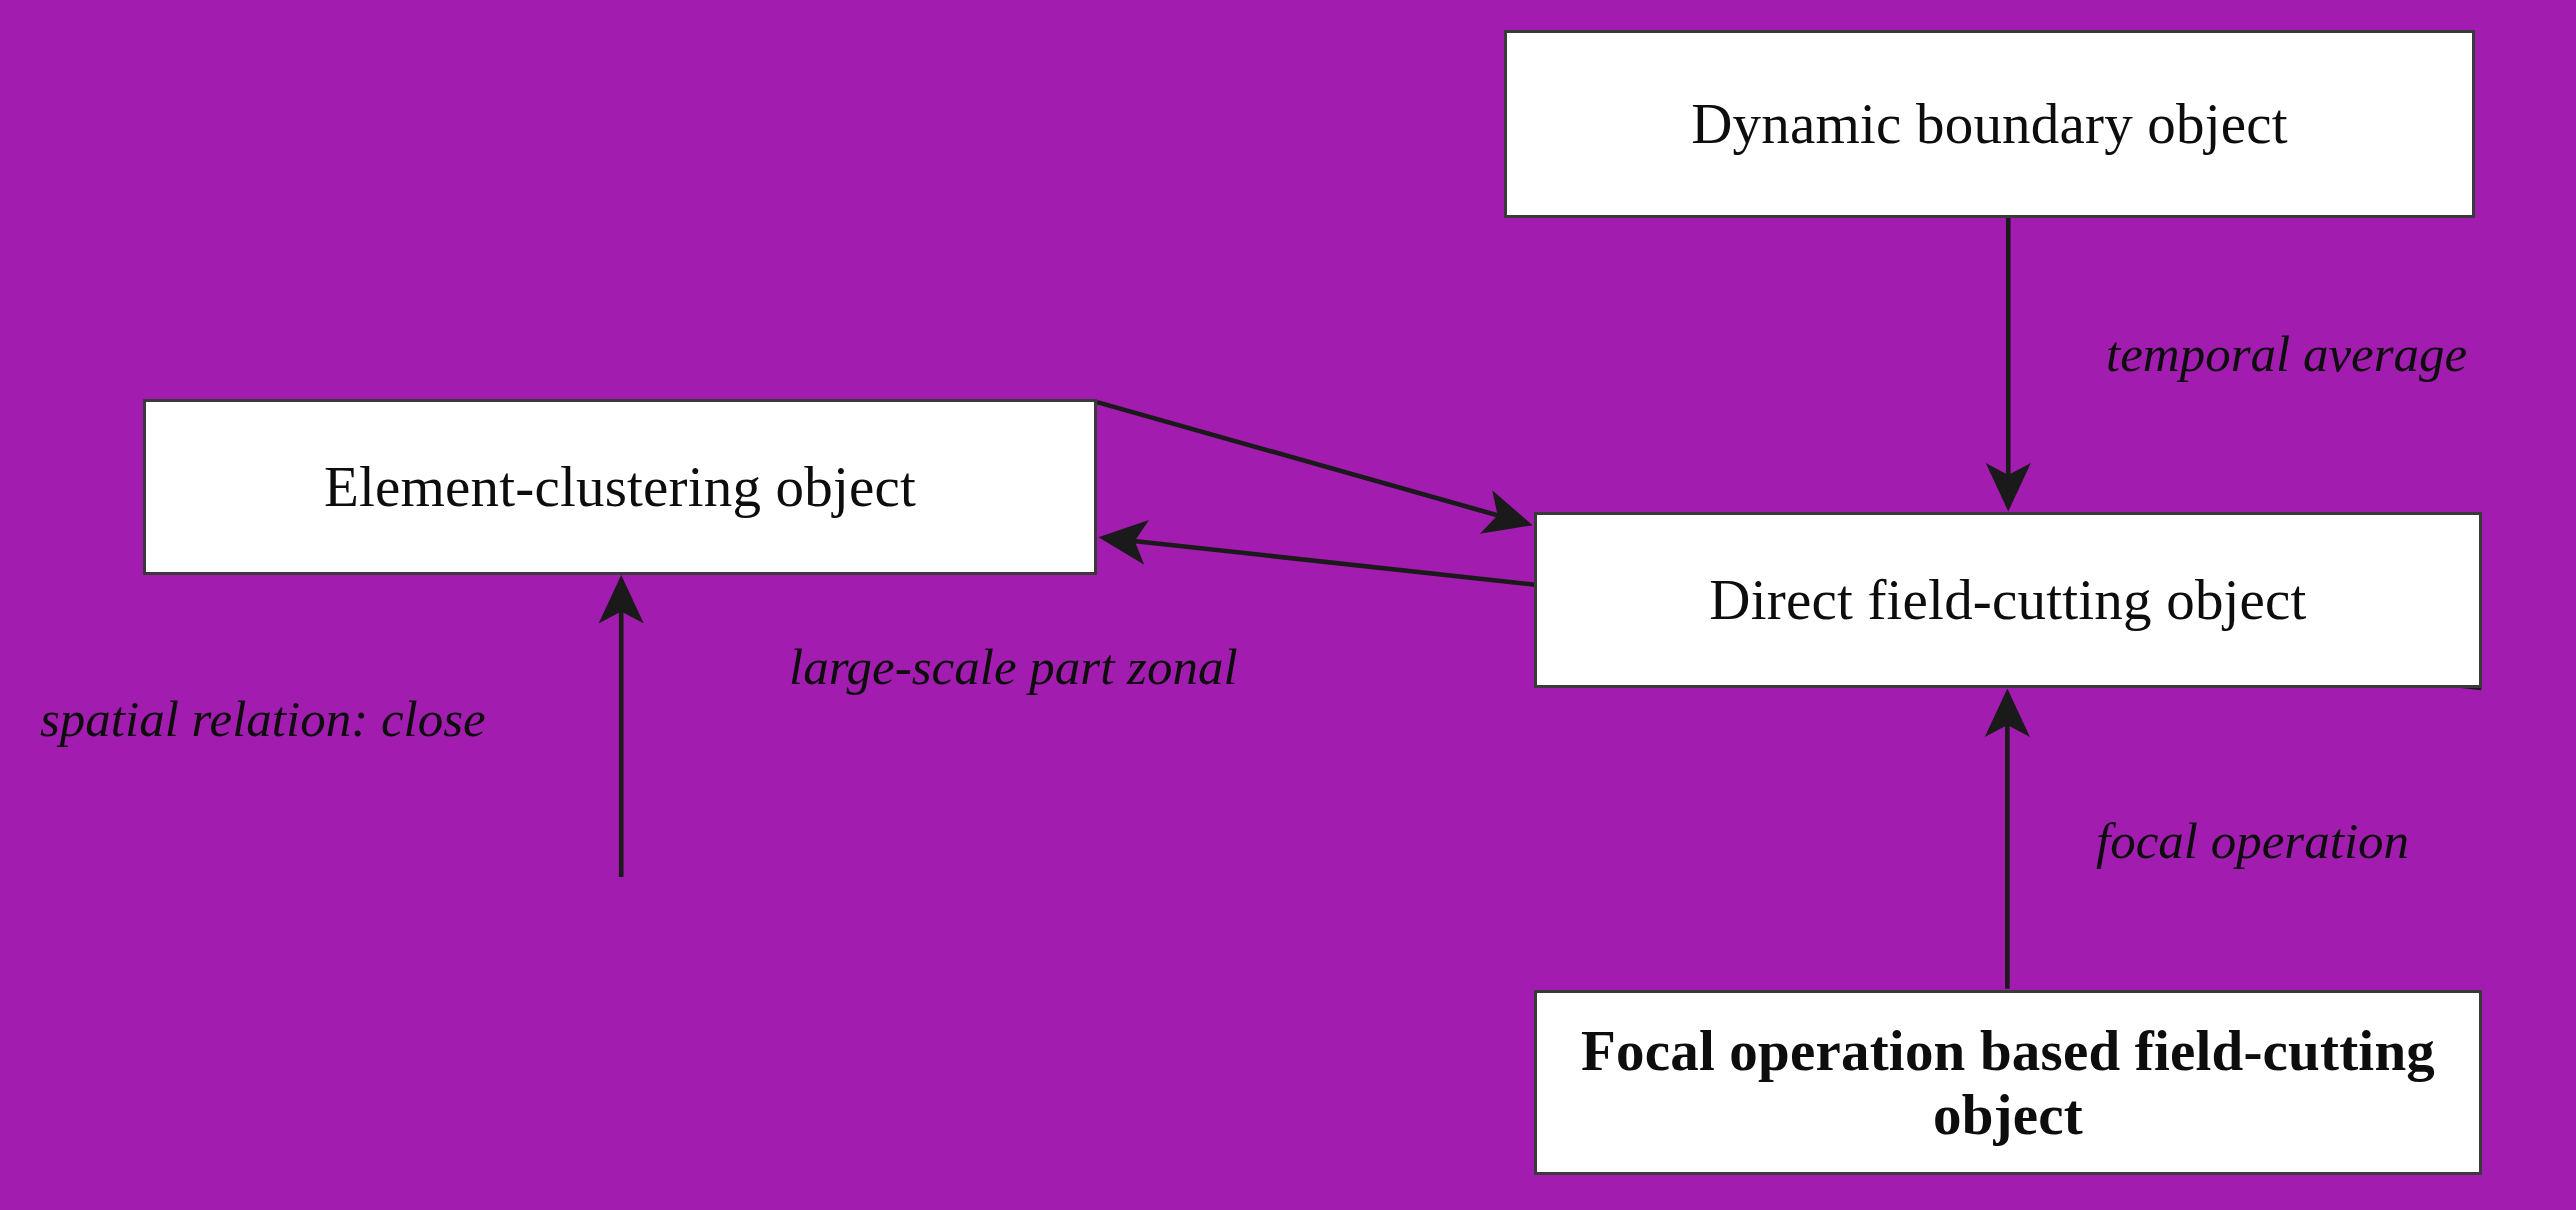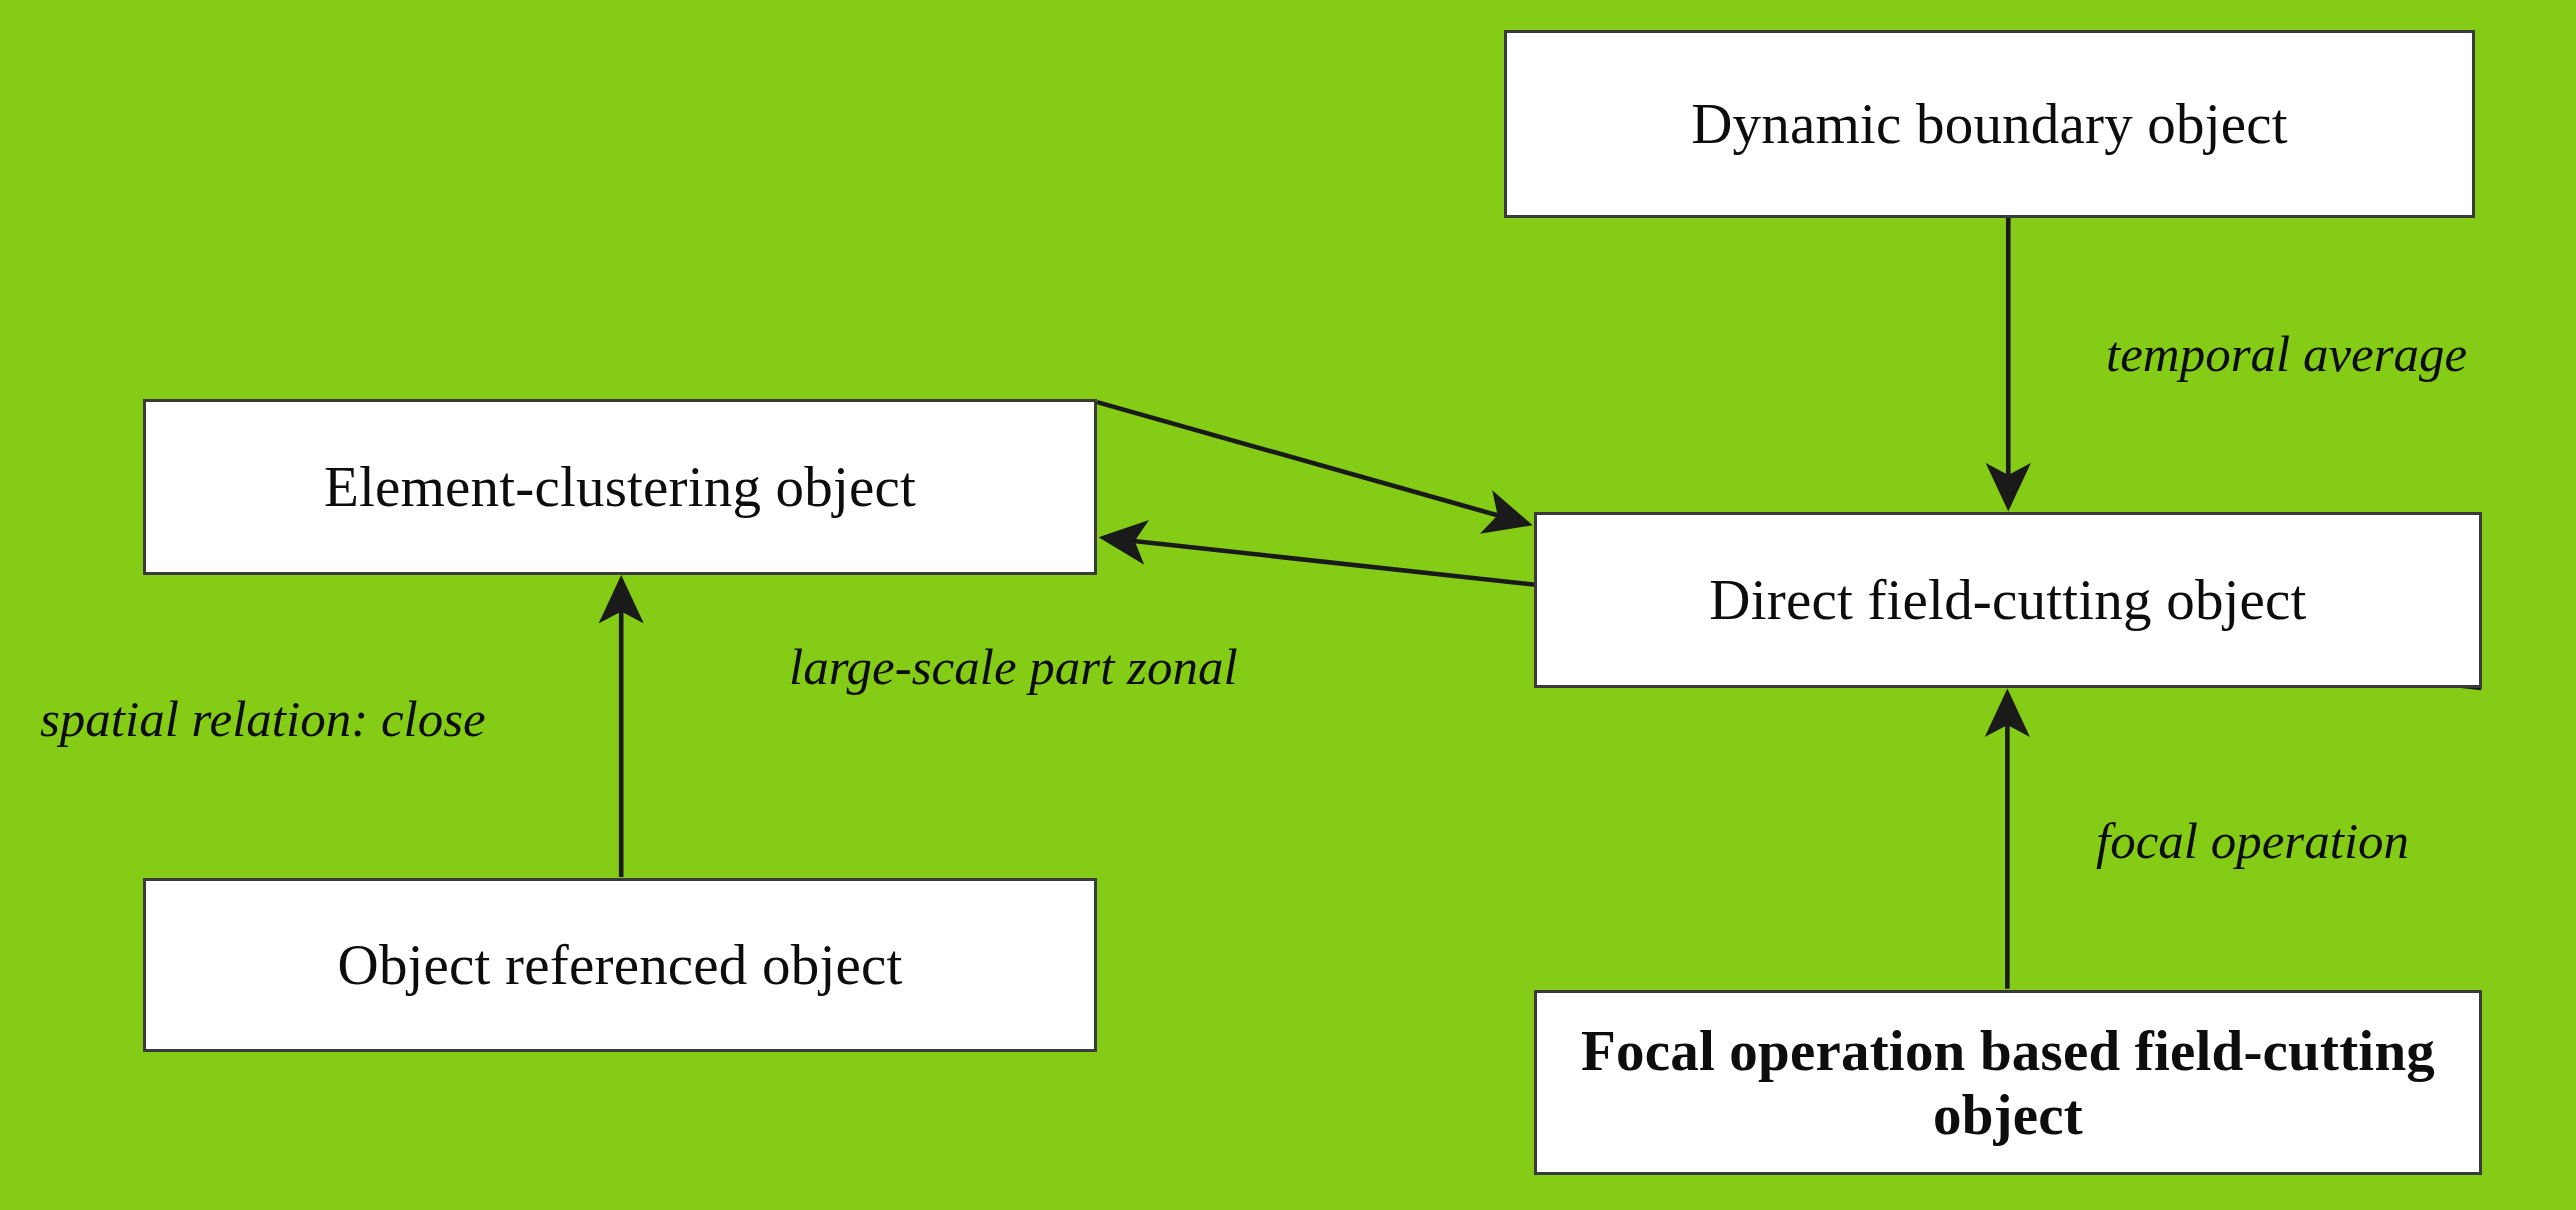--- a/index.html
+++ b/index.html
@@ -5,21 +5,21 @@
 <style>
   html, body {
     margin: 0;
     padding: 0;
     background: #ffffff;
   }
   #canvas {
     position: relative;
     width: 2576px;
     height: 1210px;
-    background: #84cc16;
+    background: #a21caf;
     overflow: hidden;
     font-family: "Liberation Serif", "DejaVu Serif", serif;
   }
   .node {
     position: absolute;
     box-sizing: border-box;
     background: #ffffff;
     border: 3.7px solid #3a3a3a;
     display: flex;
     align-items: center;
@@ -94,23 +94,20 @@
   </div>
 
   <div class="node" id="node-element-clustering">
     <span class="node-label">Element-clustering object</span>
   </div>
 
   <div class="node" id="node-direct-field">
     <span class="node-label">Direct field-cutting object</span>
   </div>
 
-  <div class="node" id="node-object-referenced">
-    <span class="node-label">Object referenced object</span>
-  </div>
 
   <div class="node" id="node-focal-based">
     <span class="node-label">Focal operation based field-cutting object</span>
   </div>
 
   <div class="edge-label" id="label-temporal-average">temporal average</div>
 
 
   <div class="edge-label" id="label-large-scale-part">large-scale part zonal</div>
 

